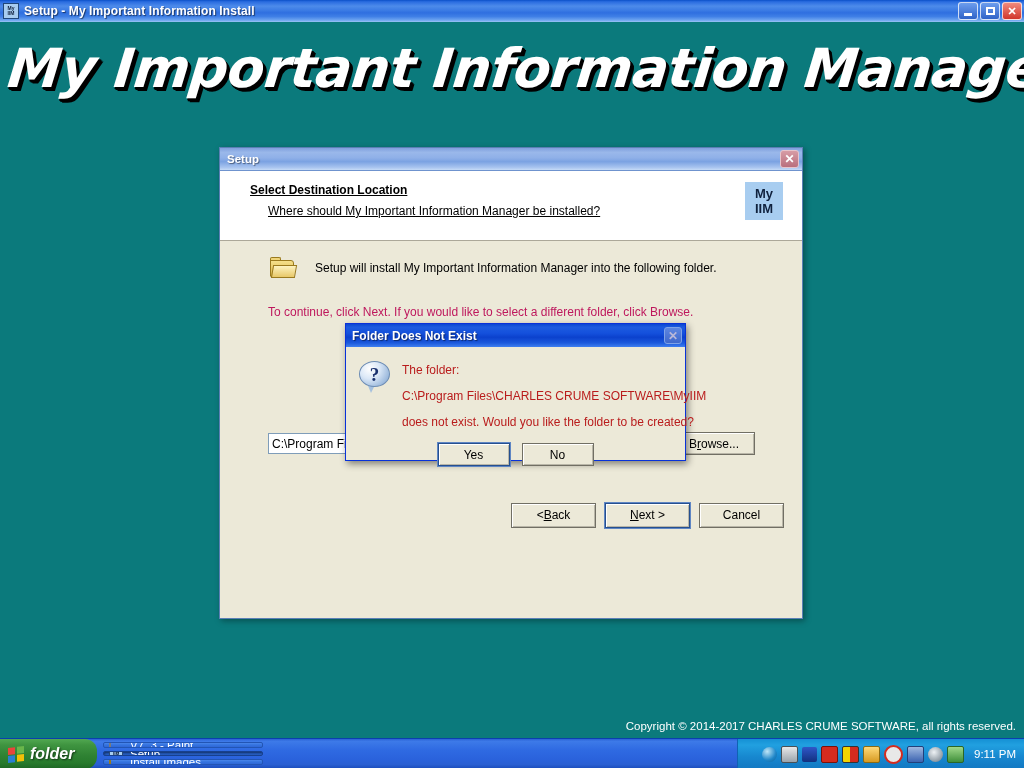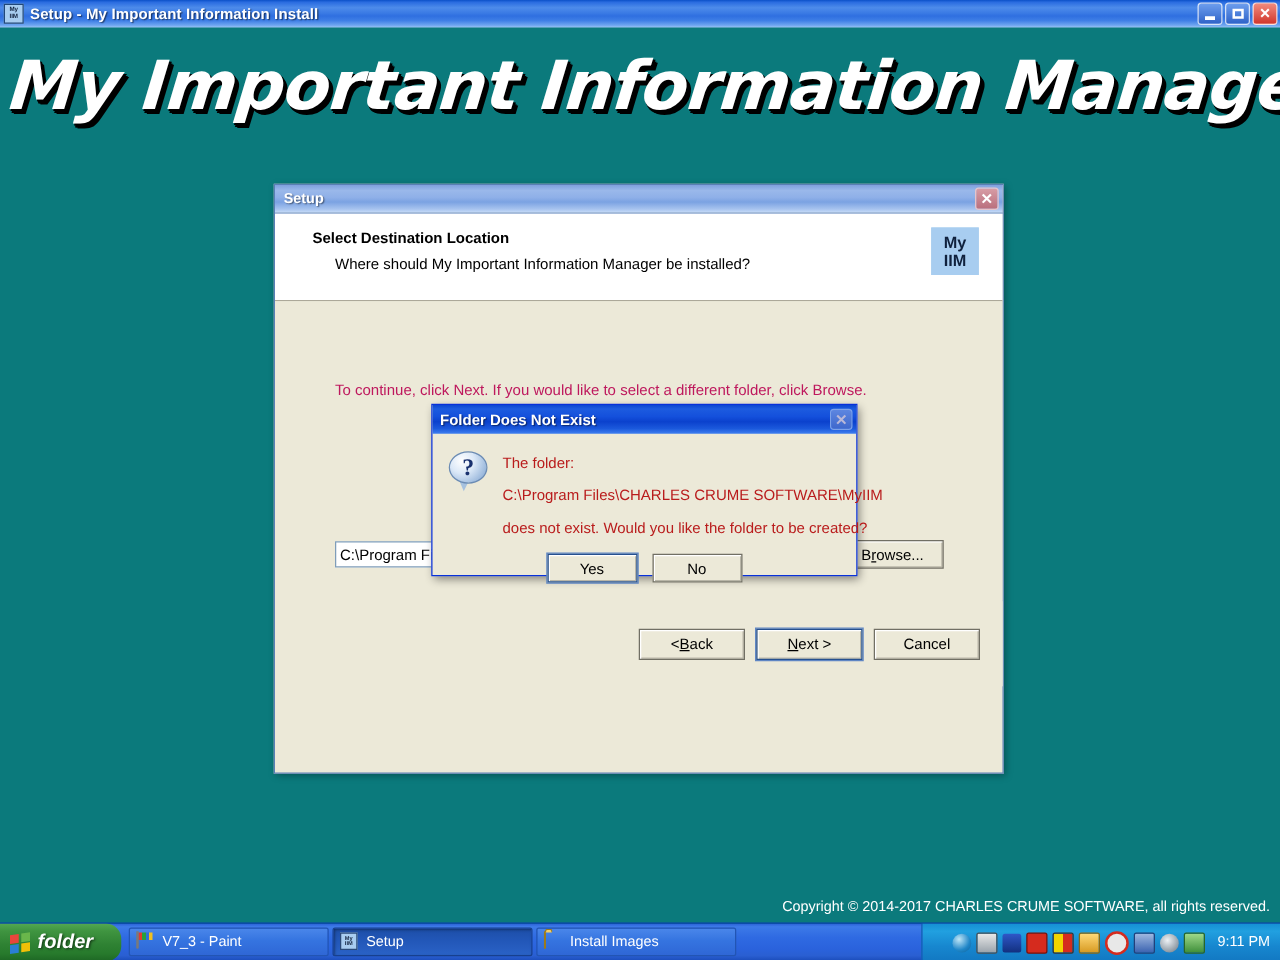--- a/index.html
+++ b/index.html
@@ -133,20 +133,21 @@
     color: #fff; font-size: 12px; font-weight: bold; line-height: 1;
   }
 
   .setup-header {
     height: 70px;
     background: #ffffff;
     border-bottom: 1px solid #aca899;
     box-sizing: border-box;
     position: relative;
     padding: 12px 0 3px 30px;
+    text-decoration: underline;
   }
   .hdr-title {
     font-size: 12px; font-weight: bold; color: #000;
   }
   .hdr-sub {
     font-size: 12px; color: #000; margin-top: 7px; margin-left: 18px;
   }
   .hdr-icon {
     position: absolute;
     right: 19px; top: 11px;
@@ -419,20 +420,21 @@
   .start-text {
     color: #fff; font-size: 16px; font-weight: bold;
     font-style: italic;
     text-shadow: 1px 1px 2px rgba(0,0,0,.6);
     font-family: "Liberation Sans", sans-serif;
   }
   .tasks {
     display: flex; align-items: center;
     gap: 3px;
     padding: 3px 0 3px 6px;
+    flex-direction: column;
   }
   .task {
     width: 160px; height: 23px;
     background: linear-gradient(to bottom,#4a86ea,#3574e0 45%,#2f67d6 100%);
     border: 1px solid #2255b4;
     border-radius: 2px;
     box-sizing: border-box;
     display: flex; align-items: center;
     gap: 6px;
     padding-left: 5px;
@@ -551,20 +553,28 @@
       <div class="hdr-title">Select Destination Location</div>
       <div class="hdr-sub">Where should My Important Information Manager be installed?</div>
       <div class="hdr-icon">
         <span>My</span>
         <span>IIM</span>
       </div>
     </div>
 
     <div class="setup-body">
 
+      <div class="folder-row">
+        <div class="folder-icon">
+          <div class="tab"></div>
+          <div class="back"></div>
+          <div class="front"></div>
+        </div>
+        <div class="install-text">Setup will install My Important Information Manager into the following folder.</div>
+      </div>
 
       <div class="continue-text">To continue, click Next. If you would like to select a different folder, click Browse.</div>
 
       <div class="path-row">
         <input class="path-input" type="text" value="C:\Program Files\CHARLES CRUME SOFTWARE\MyIIM" style="">
         <div class="browse-btn">
           <span>B</span>
             <span class="acc">r</span>
             <span>owse...</span>
         </div>

